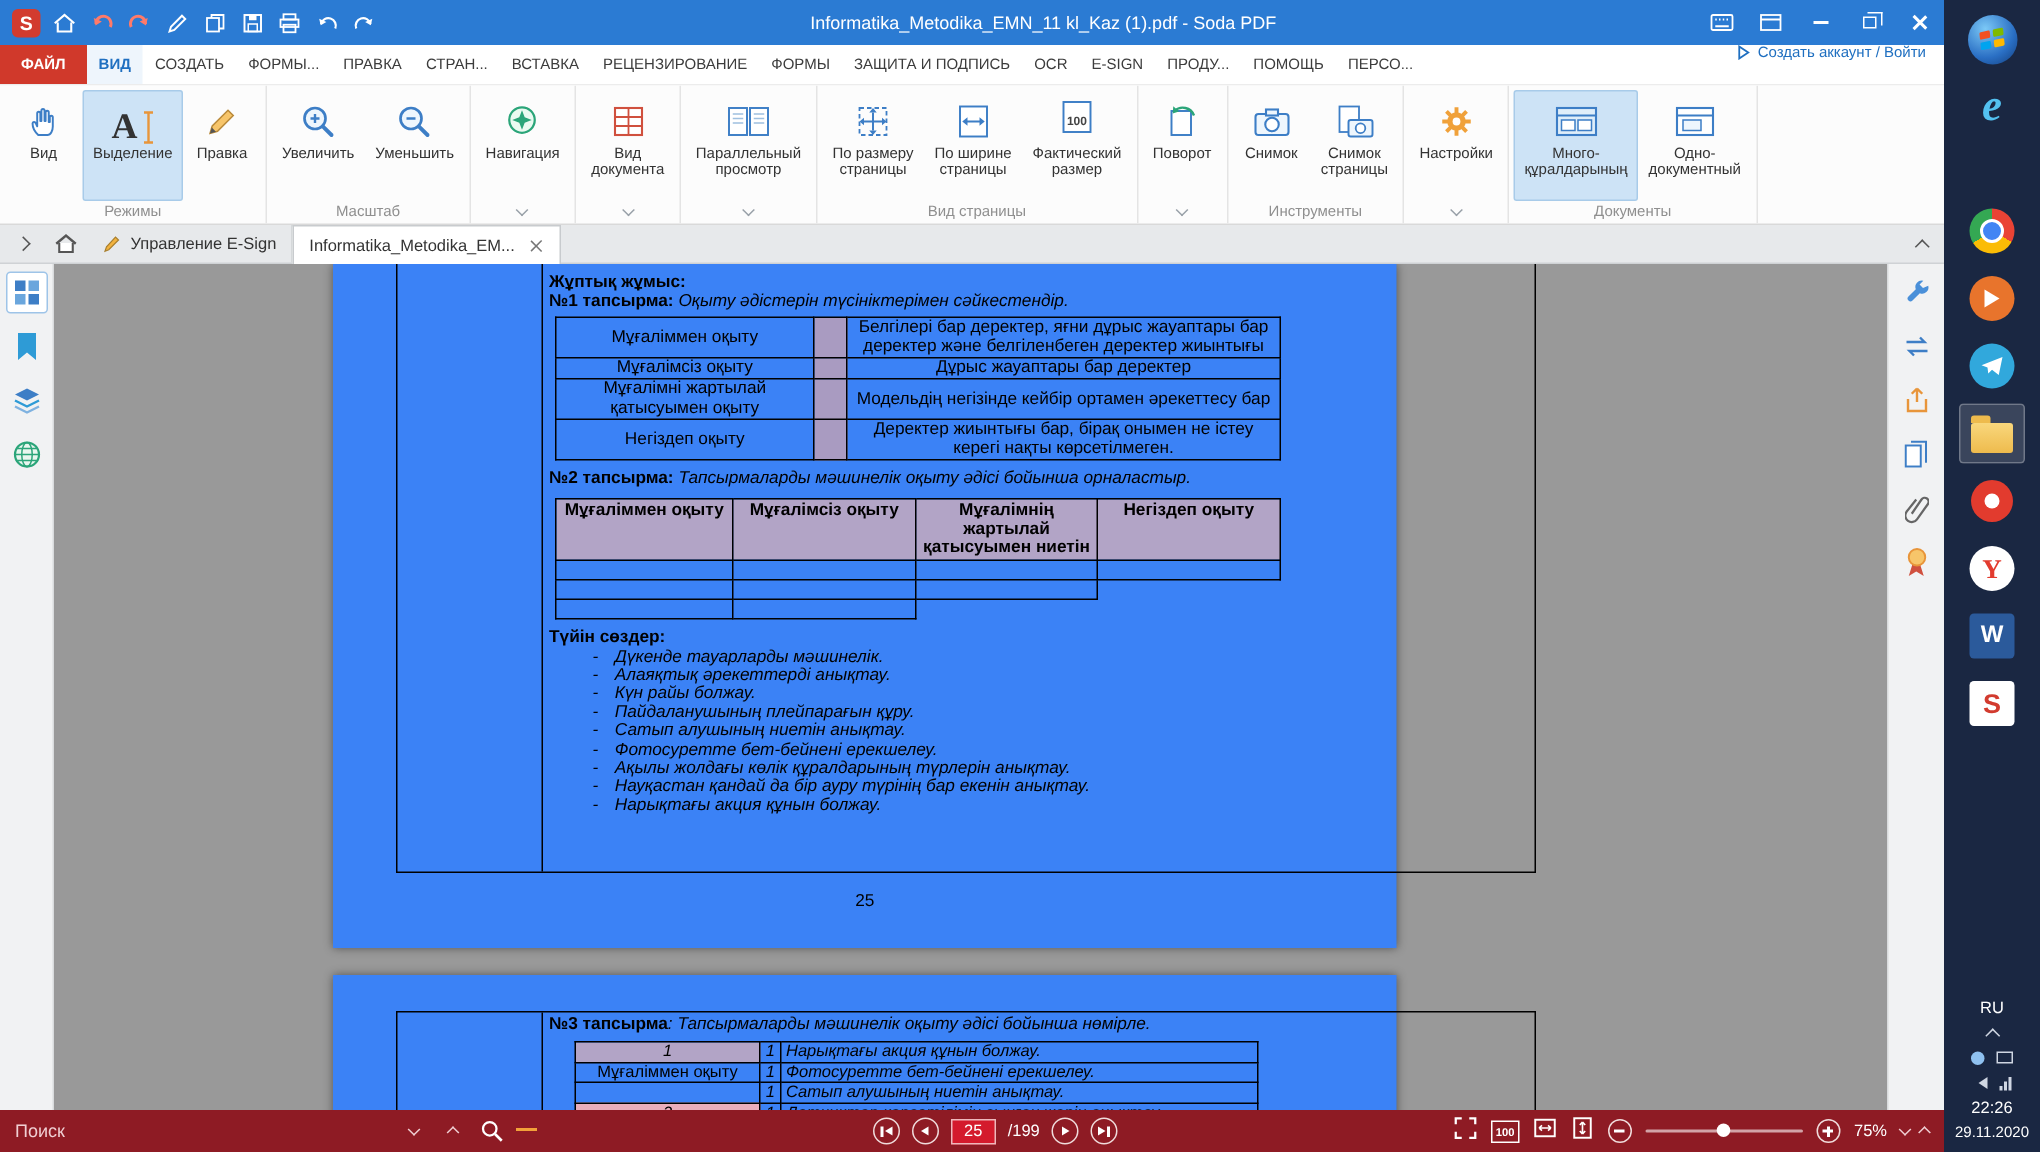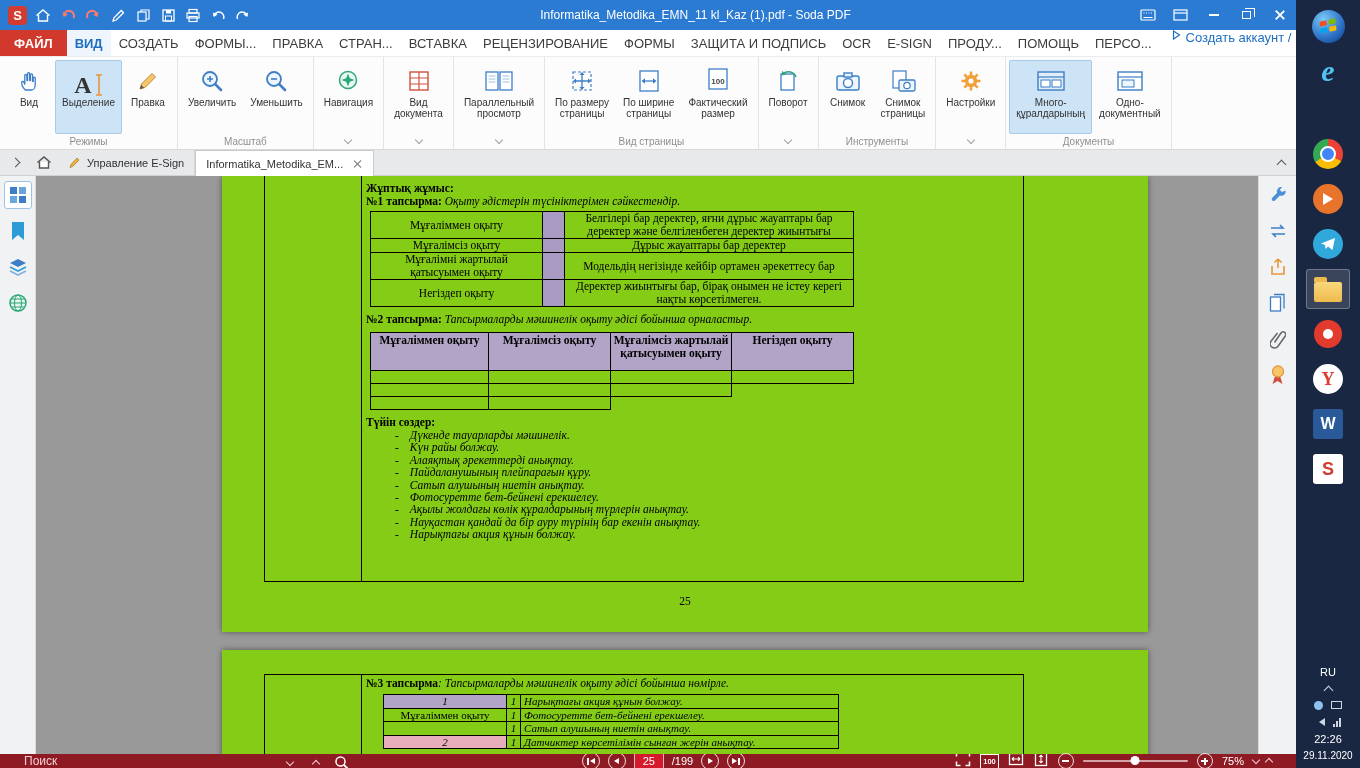--- a/index.html
+++ b/index.html
@@ -19,21 +19,21 @@
 .win-controls{display:flex;align-items:center}
 .wc{width:33px;height:30px;display:flex;align-items:center;justify-content:center}
 .min-bar{width:10px;height:2px;background:#fff}
 .restore-box{width:9px;height:8px;border:1px solid #fff;position:relative}
 .restore-box::before{content:"";position:absolute;left:2px;top:-4px;width:9px;height:8px;border:1px solid #fff;border-left:none;border-bottom:none}
 .x1{position:relative;width:12px;height:12px}
 .x1::before,.x1::after{content:"";position:absolute;left:5px;top:0;width:1.6px;height:12px;background:#fff}
 .x1::before{transform:rotate(45deg)}.x1::after{transform:rotate(-45deg)}
 
 
-.menubar{height:27px;background:#fff;display:flex;align-items:stretch;font-size:13px;border-bottom:1px solid #ececec;flex:0 0 auto}
+.menubar{height:27px;background:#fff;display:flex;align-items:stretch;font-size:10px;border-bottom:1px solid #ececec;flex:0 0 auto}
 .mi{display:flex;align-items:center;padding:0 8px;color:#3c3c3c;white-space:nowrap}
 .mi.file{background:#d0392b;color:#fff;font-weight:bold;padding:0 14px}
 .mi.active{color:#1f6fc0;background:#eef5fc;font-weight:bold}
 .menu-account{margin-left:auto;display:flex;align-items:flex-start;gap:5px;color:#1f6fc0;padding:0 12px;white-space:nowrap}
 
 
 .ribbon{height:93px;background:#fcfcfc;display:flex;align-items:stretch;border-bottom:1px solid #d9d9d9;flex:0 0 auto;overflow:hidden}
 .rgroup{display:flex;flex-direction:column;border-right:1px solid #e4e4e4;padding:3px 3px 0}
 .rbuttons{flex:1;display:flex;align-items:stretch}
 .rbtn{display:flex;flex-direction:column;align-items:center;padding:3px 6px 1px;border:1px solid transparent;border-radius:2px;min-width:52px}
@@ -64,21 +64,21 @@
 
 .content{flex:1;display:flex;min-height:0}
 .side-panel{background:#f1f2f3;display:flex;flex-direction:column;align-items:center;gap:8px;padding-top:5px}
 .side-panel.left{width:36px;border-right:1px solid #d9dbdd}
 .side-panel.right{width:38px;border-left:1px solid #d9dbdd}
 .sp-btn{width:28px;height:28px;display:flex;align-items:center;justify-content:center;border-radius:3px}
 .sp-btn.sel{background:#fff;border:1px solid #9ec4e8}
 
 
 .doc-area{flex:1;background:#999;position:relative;overflow:hidden}
-.page{position:absolute;left:186px;width:926px;background:#84cc16;box-shadow:0 0 6px rgba(0,0,0,.45);font-family:Liberation Serif, serif;color:#000}
+.page{position:absolute;left:186px;width:709px;background:#3b82f6;box-shadow:0 0 6px rgba(0,0,0,.45);font-family:Liberation Sans, sans-serif;color:#000}
 .page1{top:0;height:456px}
 .page2{top:474px;height:294px}
 .pframe{position:absolute;left:42px;width:760px;border-left:1px solid #000;border-right:1px solid #000}
 .page1 .pframe{top:-2px;height:408px;border-bottom:1px solid #000}
 .page2 .pframe{top:24px;height:270px;border-top:1px solid #000}
 .pdivider{position:absolute;left:96px;top:0;bottom:0;width:1px;background:#000}
 .pcontent{position:absolute;left:144px;top:6px;width:520px;font-size:11.5px;line-height:13px}
 .page2 .pcontent{top:27px}
 .doc-line b{font-weight:bold}
 .doc-line i{font-style:italic}
@@ -98,21 +98,21 @@
 .pagenum{position:absolute;left:0;right:0;top:419px;text-align:center;font-size:11.5px}
 .t3{border-collapse:collapse;margin-top:4px;margin-left:17px;font-size:11px}
 .t3 td{border:1px solid #000;line-height:12.5px;padding:0 3px;height:13px}
 .t3 .c1{width:123px;text-align:center}
 .t3 .c2{width:14px;text-align:center;font-style:italic}
 .t3 .c3{width:318px;font-style:italic}
 .cell-purple{background:#b2a4c6;font-style:italic}
 .cell-pink{background:#e9aebc;font-style:italic}
 
 
-.statusbar{height:14px;background:#8e1b24;display:flex;color:#fff;flex:0 0 auto;padding:0 24px;gap:6px}
+.statusbar{height:28px;background:#8e1b24;display:flex;align-items:center;color:#fff;flex:0 0 auto;padding:0 10px;gap:6px}
 .flex-sp{flex:1}
 .sb-search{width:250px;background:transparent;border:none;outline:none;color:#fff;font-size:12px;font-family:inherit}
 .sb-search::placeholder{color:#f0cfd3}
 .sb-chevbtn{width:20px;height:18px;display:flex;align-items:center;justify-content:center}
 .cd{width:6px;height:6px;border-right:1.5px solid #f0cfd3;border-bottom:1.5px solid #f0cfd3;transform:rotate(45deg);margin-top:-2px}
 .cu{width:6px;height:6px;border-right:1.5px solid #f0cfd3;border-bottom:1.5px solid #f0cfd3;transform:rotate(-135deg);margin-top:2px}
 .sb-underline{width:14px;height:2px;background:#f2a13a;margin-top:-2px}
 .sb-center{display:flex;align-items:center;gap:8px}
 .nav-c{width:18px;height:18px;border:1.4px solid #f0dcdc;border-radius:50%;display:flex;align-items:center;justify-content:center;gap:1px}
 .tri-l{width:0;height:0;border:3.5px solid transparent;border-right:5px solid #fff;margin-left:-3px}
@@ -620,21 +620,21 @@
             </tbody>
               </table>
 
             <div class="doc-line kw-head"><b>№2 тапсырма:</b><i> Тапсырмаларды мәшинелік оқыту әдісі бойынша орналастыр.</i></div>
 
             <table class="t2">
               <tbody>
                   <tr>
                 <th class="w1">Мұғаліммен оқыту</th>
                 <th class="w2">Мұғалімсіз оқыту</th>
-                <th class="w3">Мұғалімсіз жартылай қатысуымен оқыту</th>
+                <th class="w3">Мұғалімнің жартылай қатысуымен ниетін</th>
                 <th class="w4">Негіздеп оқыту</th>
               </tr>
               <tr>
                     <td></td>
                     <td></td>
                     <td></td>
                     <td></td>
                   </tr>
               <tr>
                     <td></td>
@@ -647,24 +647,24 @@
                   </tr>
             </tbody>
               </table>
 
             <div class="doc-line kw-head"><b>Түйін сөздер:</b></div>
             <div class="kw">
               <div class="kw-item">
                   <span>Дүкенде тауарларды мәшинелік.</span>
                 </div>
               <div class="kw-item">
-                  <span>Күн райы болжау.</span>
+                  <span>Алаяқтық әрекеттерді анықтау.</span>
                 </div>
               <div class="kw-item">
-                  <span>Алаяқтық әрекеттерді анықтау.</span>
+                  <span>Күн райы болжау.</span>
                 </div>
               <div class="kw-item">
                   <span>Пайдаланушының плейпарағын құру.</span>
                 </div>
               <div class="kw-item">
                   <span>Сатып алушының ниетін анықтау.</span>
                 </div>
               <div class="kw-item">
                   <span>Фотосуретте бет-бейнені ерекшелеу.</span>
                 </div>

